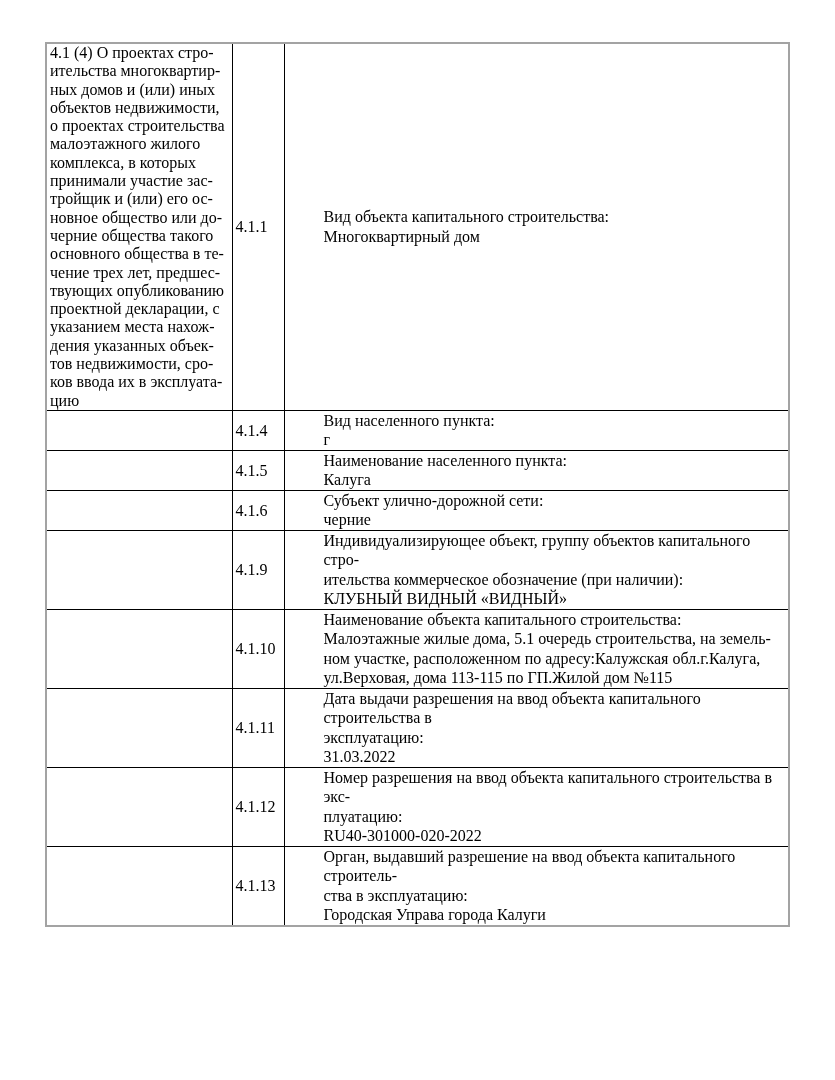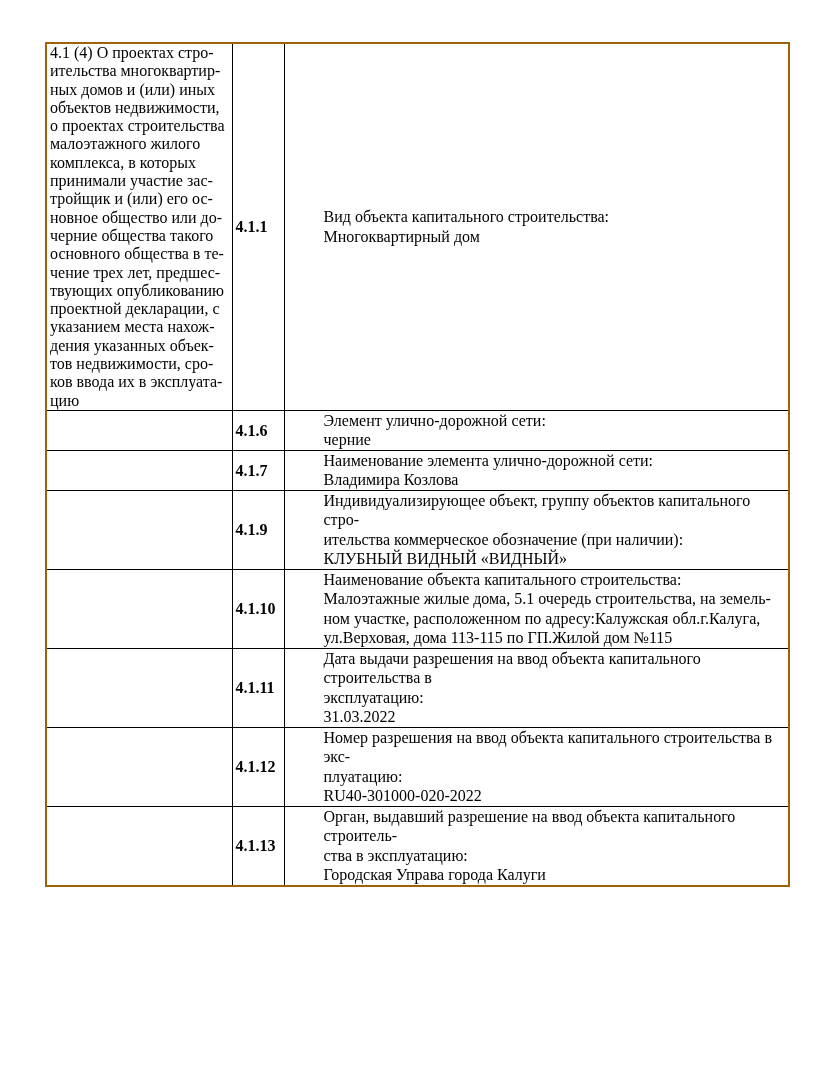--- a/index.html
+++ b/index.html
@@ -14,39 +14,38 @@
     width: 835px; height: 1080px;
     background: #ffffff;
     overflow: hidden;
   }
   table.decl {
     position: absolute;
     left: 45px; top: 42px;
     width: 743px;
     border-collapse: collapse;
     table-layout: fixed;
-    border: 2px solid #a16207;
+    border: 2px solid #a3a3a3;
     font-size: 16px;
   }
   table.decl td {
     border: 1px solid #000000;
     padding: 0 3px;
     vertical-align: middle;
     overflow: hidden;
   }
   td.desc-cell {
     vertical-align: top;
     padding: 1px 2px;
     line-height: 18.3px;
     white-space: pre-line;
   }
   td.num-cell {
     padding: 0 2px;
     line-height: 19px;
-    font-weight: bold;
   }
   td.content-cell { line-height: 19.5px; }
   .label, .value { white-space: pre-line; margin-left: 36px; }
   .value, .bold { font-weight: normal; }
   .inline-line { white-space: pre-line; }
 </style>
 </head>
 <body>
 
 <div class="page">
@@ -81,39 +80,47 @@
 цию</td>
       <td class="num-cell">4.1.1</td>
       <td class="content-cell">
         <div class="label">Вид объекта капитального строительства:</div>
         <div class="value">Многоквартирный дом</div>
       </td>
     </tr>
 
 
 
+    <tr>
+      <td></td>
+      <td class="num-cell">4.1.4</td>
+      <td class="content-cell">
+        <div class="label">Вид населенного пункта:</div>
+        <div class="value">г</div>
+      </td>
+    </tr>
 
+    <tr>
+      <td></td>
+      <td class="num-cell">4.1.5</td>
+      <td class="content-cell">
+        <div class="label">Наименование населенного пункта:</div>
+        <div class="value">Калуга</div>
+      </td>
+    </tr>
 
     <tr>
       <td></td>
       <td class="num-cell">4.1.6</td>
       <td class="content-cell">
-        <div class="label">Элемент улично-дорожной сети:</div>
+        <div class="label">Субъект улично-дорожной сети:</div>
         <div class="value">черние</div>
       </td>
     </tr>
 
-    <tr>
-      <td></td>
-      <td class="num-cell">4.1.7</td>
-      <td class="content-cell">
-        <div class="label">Наименование элемента улично-дорожной сети:</div>
-        <div class="value">Владимира Козлова</div>
-      </td>
-    </tr>
 
 
     <tr>
       <td></td>
       <td class="num-cell">4.1.9</td>
       <td class="content-cell">
         <div class="label">Индивидуализирующее объект, группу объектов капитального стро-
 ительства коммерческое обозначение (при наличии):</div>
         <div class="value">КЛУБНЫЙ ВИДНЫЙ «ВИДНЫЙ»</div>
       </td>

